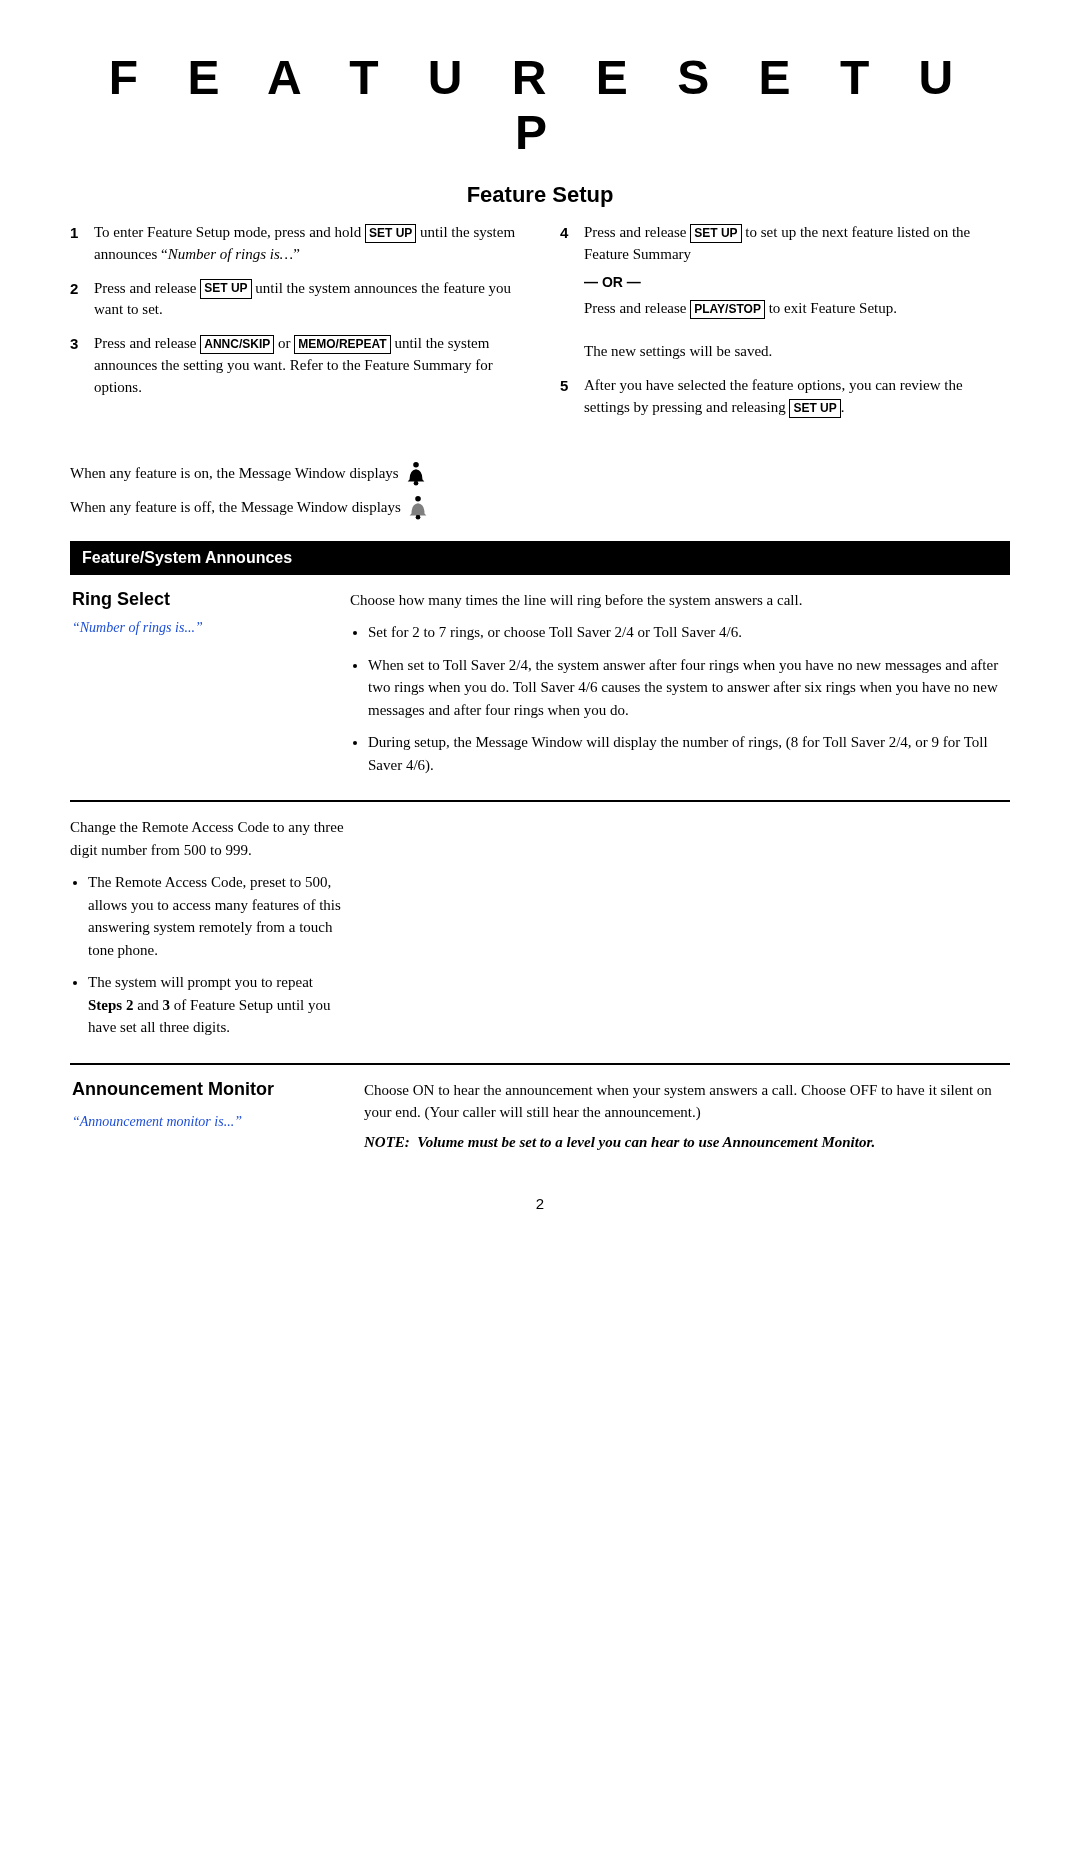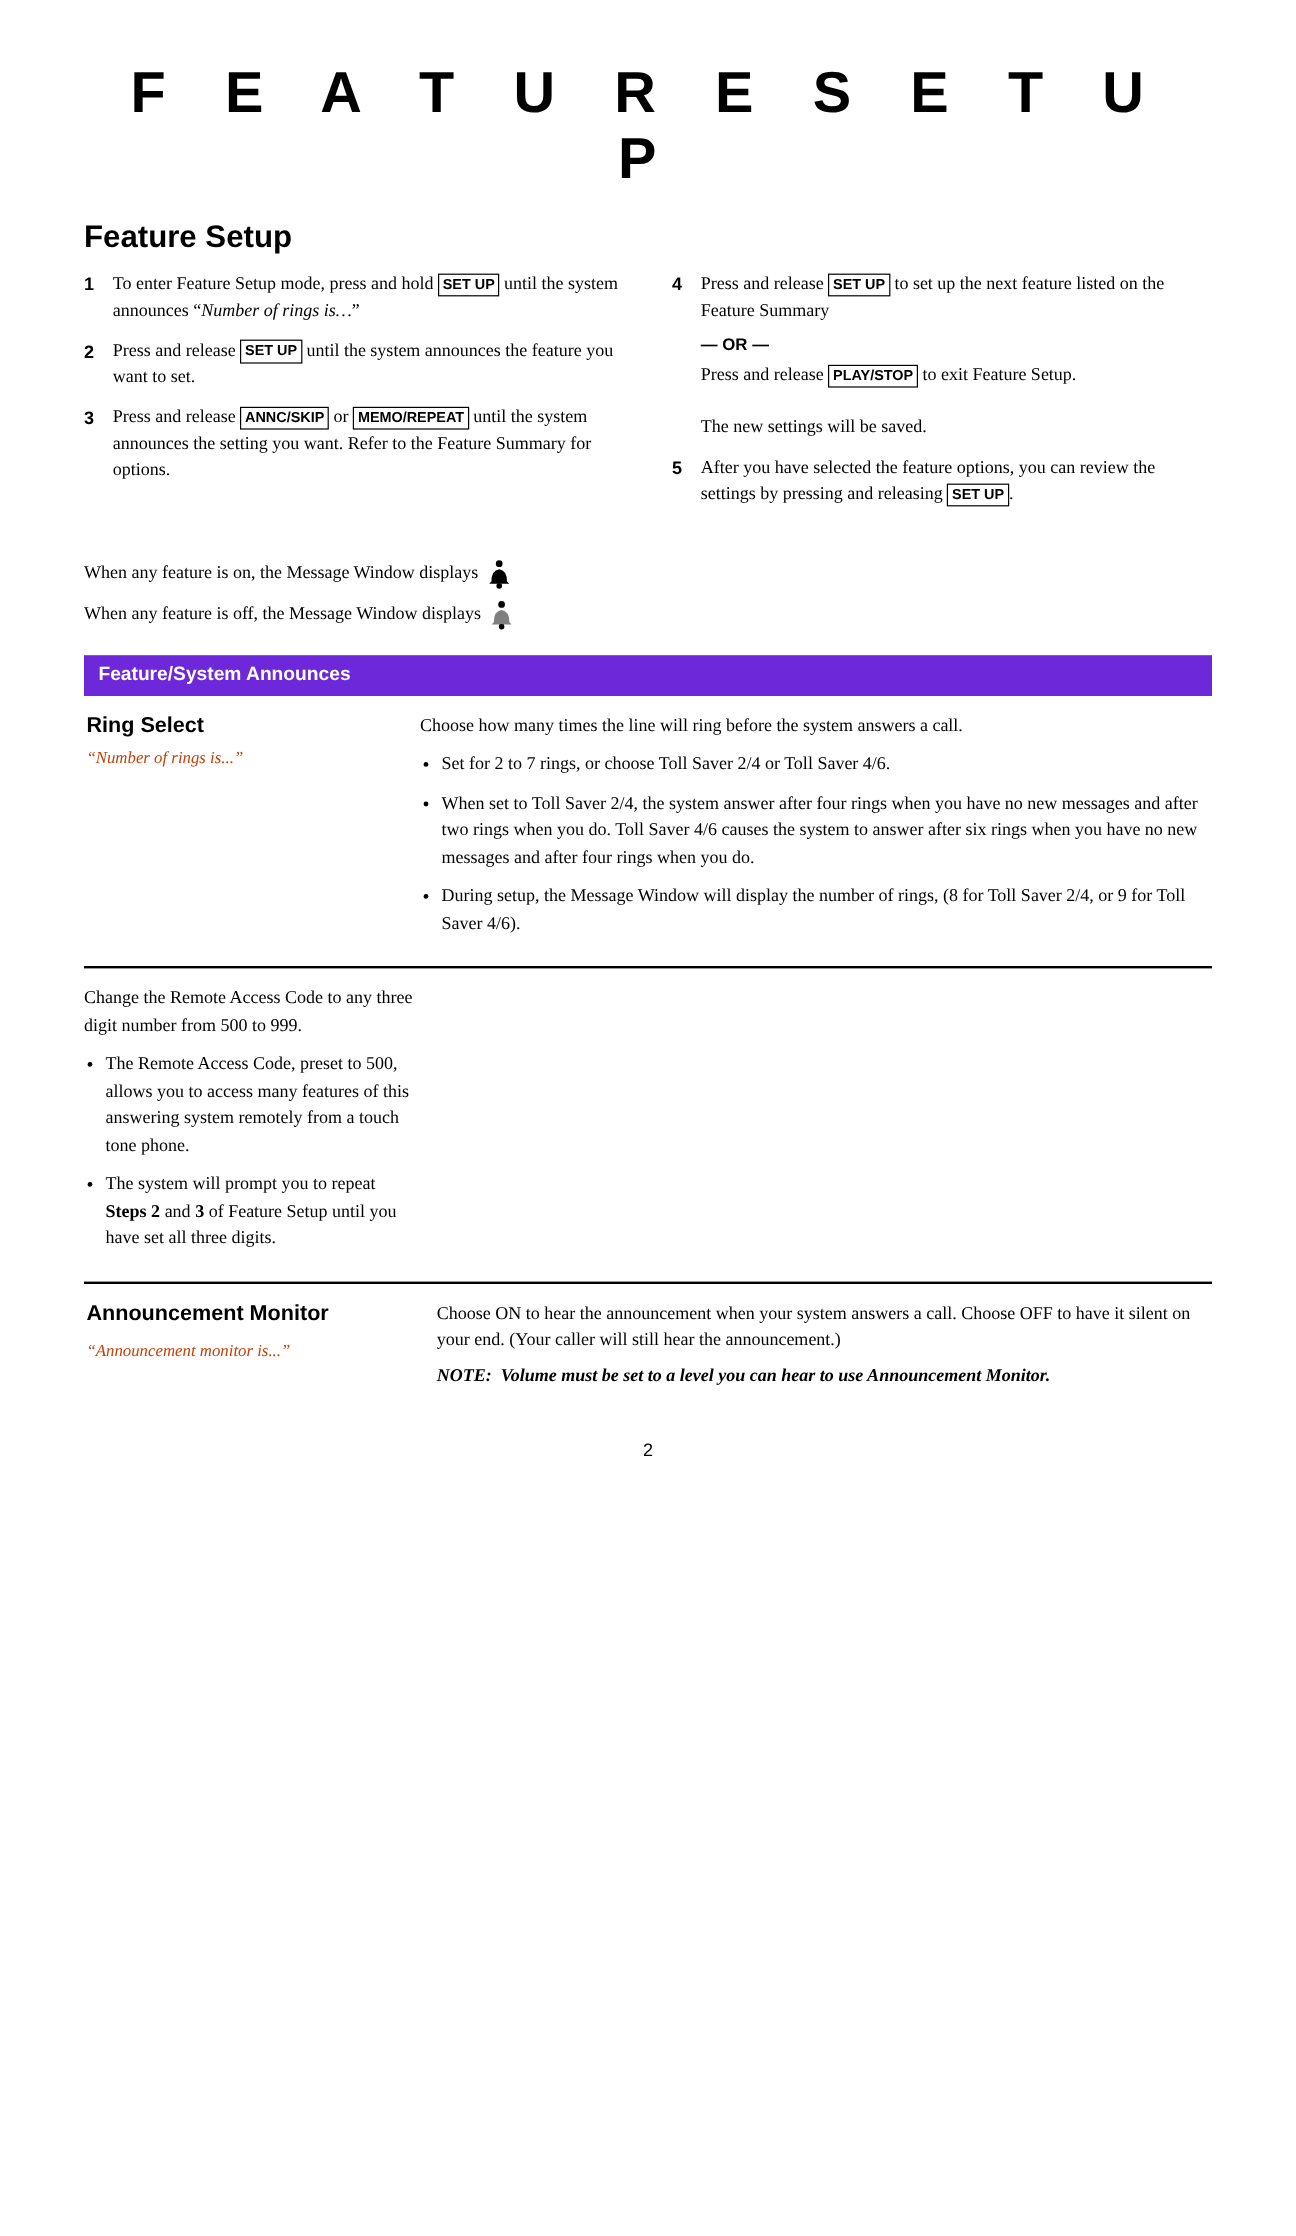--- a/index.html
+++ b/index.html
@@ -17,25 +17,26 @@
       font-family: Arial, Helvetica, sans-serif;
       font-size: 48px;
       font-weight: 900;
       letter-spacing: 18px;
       text-align: center;
       margin-bottom: 14px;
       margin-top: 10px;
     }
 
     .section-title {
-      font-size: 26px;
+      font-size: 22px;
       font-weight: 900;
       font-family: Arial, Helvetica, sans-serif;
       margin-bottom: 14px;
       margin-top: 22px;
+      text-align: center;
     }
 
     .feature-setup-section {
       display: grid;
       grid-template-columns: 1fr 1fr;
       gap: 0 40px;
       margin-bottom: 30px;
     }
 
     .step-list {
@@ -91,21 +92,21 @@
       height: 26px;
       vertical-align: middle;
     }
 
     
     .feature-summary-section {
       margin-top: 20px;
     }
 
     .table-header {
-      background: #6d28d9;
+      background: #000000;
       color: #fff;
       display: grid;
       grid-template-columns: 280px 1fr;
       padding: 8px 12px;
       font-family: Arial, Helvetica, sans-serif;
       font-weight: bold;
       font-size: 16px;
     }
 
     .table-row {
@@ -127,21 +128,21 @@
     .feature-name {
       font-family: Arial, Helvetica, sans-serif;
       font-weight: 900;
       font-size: 18px;
       margin-bottom: 10px;
     }
 
     .feature-subtitle {
       font-style: italic;
       font-size: 14px;
-      color: #c2410c;
+      color: #1d4ed8;
       margin-top: 4px;
     }
 
     .feature-desc {
       font-size: 15px;
       line-height: 1.5;
       margin-bottom: 10px;
     }
 
     .bullet-list {

